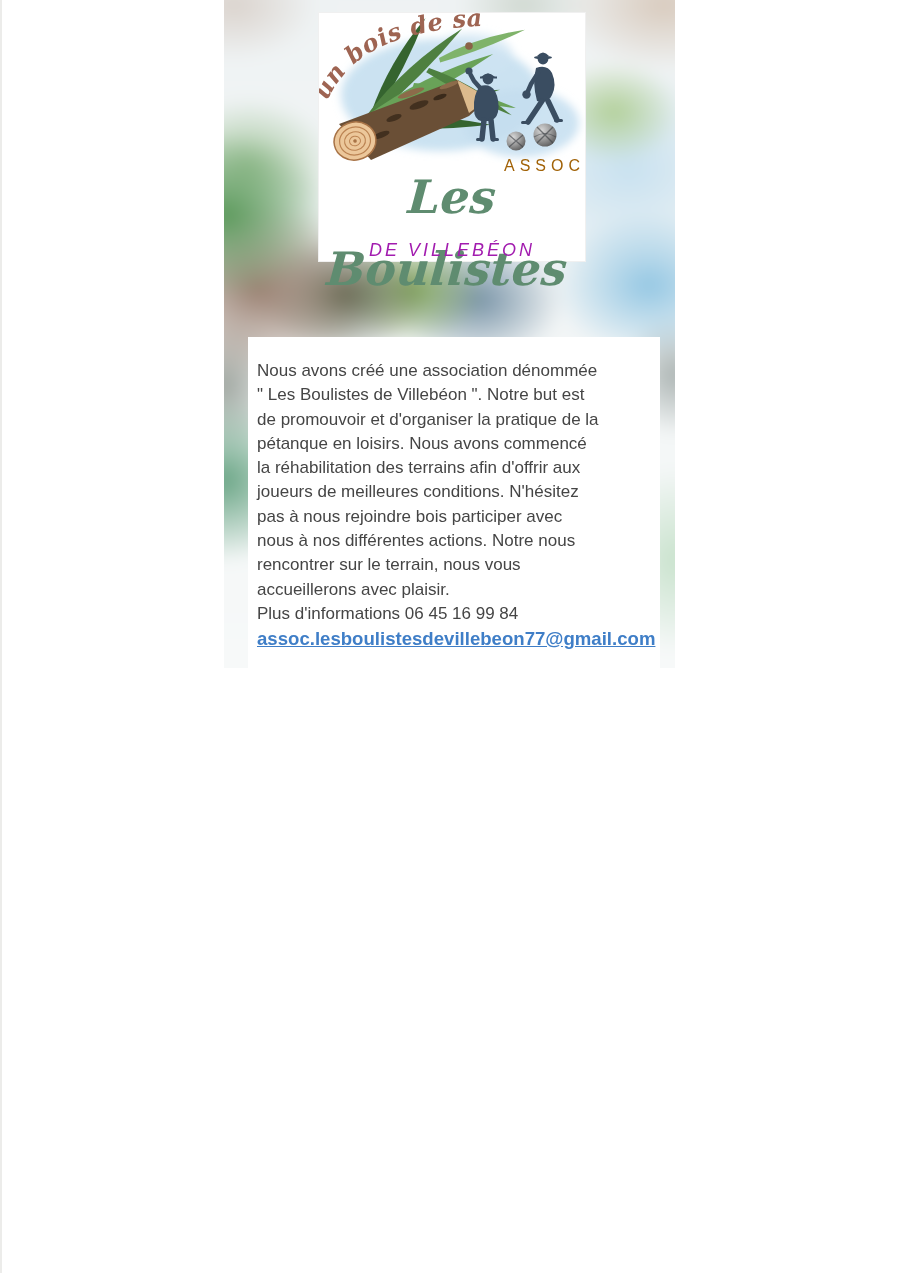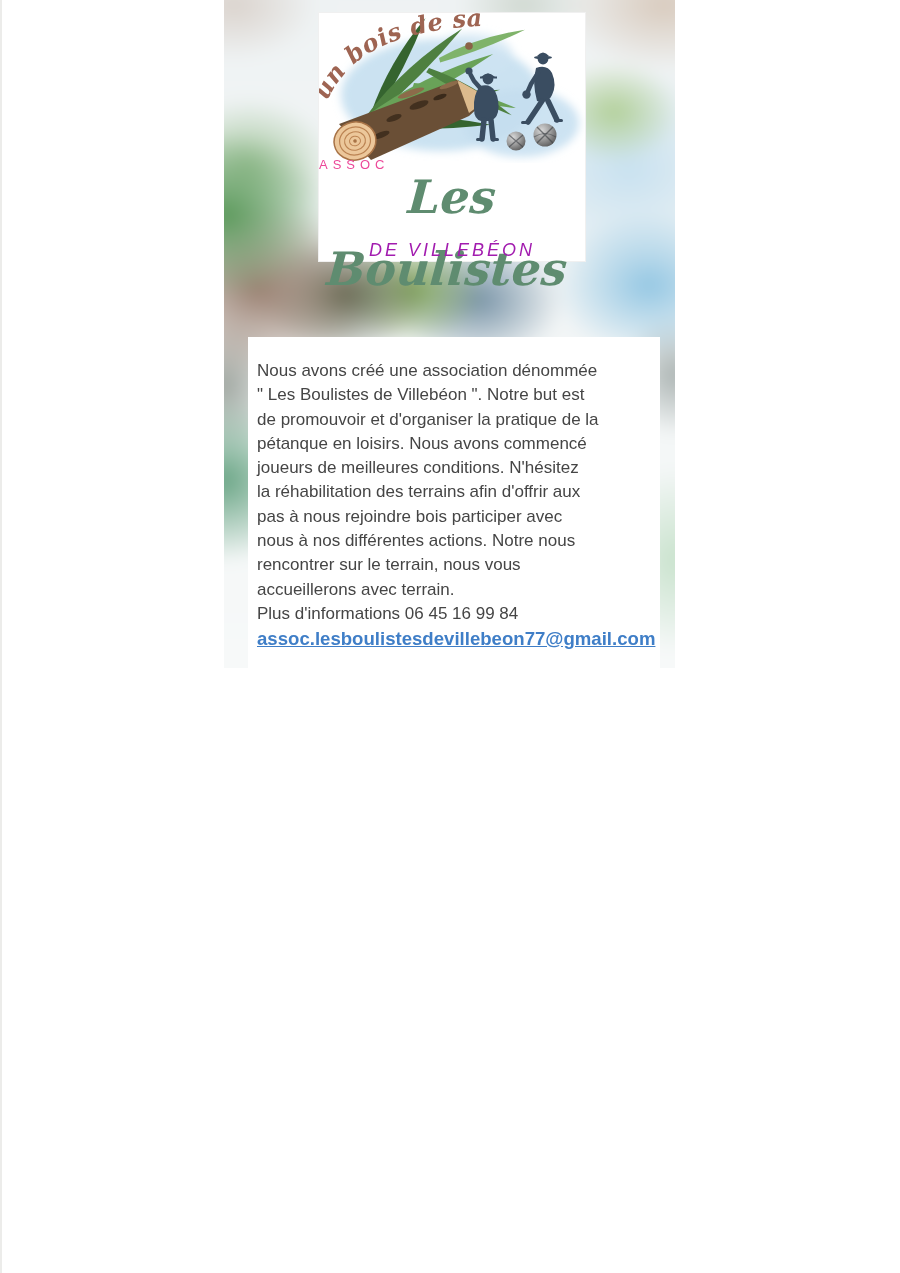--- a/index.html
+++ b/index.html
@@ -41,22 +41,22 @@
       radial-gradient(120px 115px at 25px 505px,  rgba(97,160,126,.95),  rgba(97,160,126,0) 72%),
       radial-gradient(85px 95px   at 25px 410px,  rgba(142,150,142,.85), rgba(142,150,142,0) 72%),
       radial-gradient(95px 125px  at 476px 585px, rgba(198,225,202,.95), rgba(198,225,202,0) 75%),
       radial-gradient(75px 85px   at 476px 400px, rgba(152,162,160,.8),  rgba(152,162,160,0) 72%),
       linear-gradient(#eef2f3, #f7f9f9);}
 
   
   .logo-card{position:absolute;left:318px;top:12px;width:268px;height:250px;background:#ffffff;
              border:1px solid rgba(0,0,0,.06);box-sizing:border-box;}
   .logo-card svg{position:absolute;left:0;top:0;}
-  .assoc{position:absolute;top:144px;left:0;width:100%;text-align:left;
-         font-size:13px;letter-spacing:5px;color:#ec4899;font-weight:500;}
+  .assoc{position:absolute;top:144px;left:0;width:100%;text-align:right;
+         font-size:16px;letter-spacing:5px;color:#a16207;font-weight:500;}
   .script-title{position:absolute;top:148px;left:0;width:100%;height:72px;text-align:center;
          font-family:"DejaVu Serif", serif;font-style:italic;font-weight:700;
          font-size:46px;line-height:72px;color:#5f8c70;transform:skewX(-4deg);}
   .logo-sub{position:absolute;top:227px;left:0;width:100%;text-align:center;
          font-size:18px;letter-spacing:3px;color:#a21caf;font-style:italic;}
 
   
   .info-card{position:absolute;left:248px;top:337px;width:412px;height:331px;background:#ffffff;
              box-sizing:border-box;padding:22px 0 0 9px;}
   .info-card .line{white-space:nowrap;font-size:17px;line-height:24.3px;color:#454545;}
@@ -170,23 +170,23 @@
     <div class="assoc">ASSOC</div>
     <div class="script-title">Les Boulistes</div>
     <div class="logo-sub">DE VILLEBÉON</div>
   </div>
 
   <div class="info-card">
     <div class="line">Nous avons créé une association dénommée</div>
     <div class="line">" Les Boulistes de Villebéon ". Notre but est</div>
     <div class="line">de promouvoir et d'organiser la pratique de la</div>
     <div class="line">pétanque en loisirs.  Nous avons commencé</div>
+    <div class="line">la réhabilitation des terrains afin d'offrir aux</div>
     <div class="line">joueurs de meilleures conditions. N'hésitez</div>
-    <div class="line">la réhabilitation des terrains afin d'offrir aux</div>
     <div class="line">pas à nous rejoindre bois participer avec</div>
     <div class="line">nous à nos différentes actions. Notre nous</div>
     <div class="line">rencontrer sur le terrain, nous vous</div>
-    <div class="line">accueillerons avec terrain.</div>
+    <div class="line">accueillerons avec plaisir.</div>
     <div class="line">Plus d'informations 06 45 16 99 84</div>
     <a class="email">assoc.lesboulistesdevillebeon77@gmail.com</a>
   </div>
 
 </div>
 
 </body></html>

